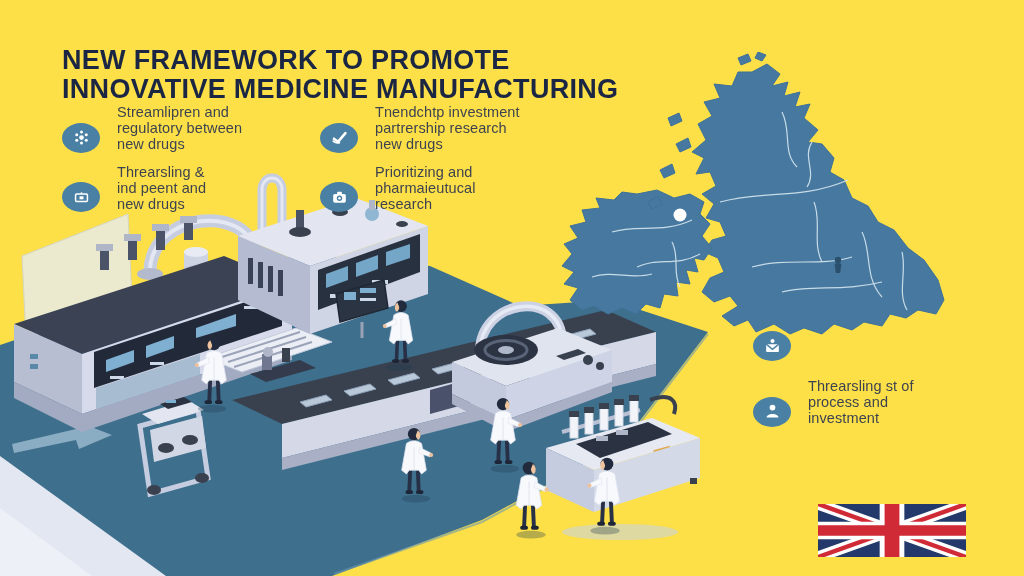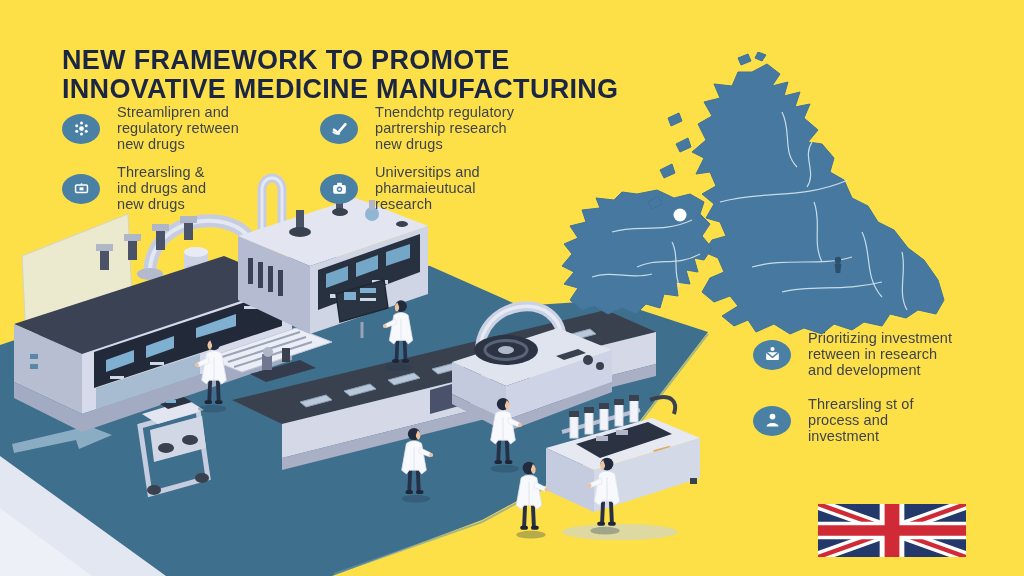--- a/index.html
+++ b/index.html
@@ -9,21 +9,21 @@
   }
   .title{
     position:absolute;left:62px;top:28px;width:720px;
     font-weight:800;font-size:27px;line-height:1.07;
     color:#1a2643;letter-spacing:.3px;
   }
   .features{position:absolute;display:flex;flex-direction:column;}
   .features-col1{left:62px;top:104px;width:245px;}
   .features-col2{left:320px;top:104px;width:250px;}
   .features-right{left:753px;top:330px;width:250px;}
-  .feature{display:flex;align-items:center;margin-bottom:11px;}
+  .feature{display:flex;align-items:flex-end;margin-bottom:11px;}
   .icon-chip{
     width:38px;height:30px;border-radius:50%;background:#4a80a4;
     display:flex;align-items:center;justify-content:center;flex:0 0 auto;
     margin-right:17px;margin-top:1px;
   }
   .icon-chip svg{width:19px;height:19px;}
   .feature-text{font-size:14.5px;line-height:1.12;color:#3e4350;letter-spacing:.1px;}
   .feature-text span{display:block;}
   .abs{position:absolute;}
 </style>
@@ -312,84 +312,79 @@
           <circle cx="12" cy="5" r="1.9"></circle>
             <circle cx="18" cy="8.5" r="1.9"></circle>
             <circle cx="18" cy="15.5" r="1.9"></circle>
           <circle cx="12" cy="19" r="1.9"></circle>
             <circle cx="6" cy="15.5" r="1.9"></circle>
             <circle cx="6" cy="8.5" r="1.9"></circle>
         </svg>
       </div>
       <div class="feature-text">
         <span>Streamlipren and</span>
-        <span>regulatory retween</span>
+        <span>regulatory between</span>
         <span>new drugs</span>
       </div>
     </div>
     <div class="feature">
       <div class="icon-chip">
         <svg viewBox="0 0 24 24" fill="none" stroke="#ffffff" stroke-width="1.9">
           <rect x="4.5" y="7.5" width="15" height="9.5" rx="1.5"></rect>
           <rect x="9.5" y="10.5" width="5" height="3.8" fill="#ffffff" stroke="none"></rect>
           <line x1="12" y1="5.5" x2="12" y2="7.5"></line>
         </svg>
       </div>
       <div class="feature-text">
         <span>Threarsling &amp;</span>
-        <span>ind drugs and</span>
+        <span>ind peent and</span>
         <span>new drugs</span>
       </div>
     </div>
   </div>
 
   <div class="features features-col2 abs">
     <div class="feature">
       <div class="icon-chip">
         <svg viewBox="0 0 24 24" fill="none" stroke="#ffffff" stroke-width="3.2" stroke-linecap="round" stroke-linejoin="round">
           <path d="M5,13.5 L10,17.5 L19.5,6.5"></path>
           <path d="M4,16.5 Q8,20 12,18.5" stroke-width="2"></path>
         </svg>
       </div>
       <div class="feature-text">
-        <span>Tnendchtp regulatory</span>
+        <span>Tnendchtp investment</span>
         <span>partrership research</span>
         <span>new drugs</span>
       </div>
     </div>
     <div class="feature">
       <div class="icon-chip">
         <svg viewBox="0 0 24 24">
           <rect x="4" y="7.5" width="16" height="11" rx="2" fill="#ffffff"></rect>
           <rect x="9" y="4.8" width="6" height="3.4" rx="1" fill="#ffffff"></rect>
           <circle cx="12" cy="13" r="3.4" fill="#4a80a4"></circle>
           <circle cx="12" cy="13" r="1.6" fill="#ffffff"></circle>
         </svg>
       </div>
       <div class="feature-text">
-        <span>Universitips and</span>
+        <span>Prioritizing and</span>
         <span>pharmaieutucal</span>
         <span>research</span>
       </div>
     </div>
   </div>
 
   <div class="features features-right abs">
     <div class="feature" style="margin-bottom:17px;">
       <div class="icon-chip">
         <svg viewBox="0 0 24 24">
           <circle cx="12" cy="5" r="2.6" fill="#ffffff"></circle>
           <rect x="4" y="9" width="16" height="10" rx="1" fill="#ffffff"></rect>
           <path d="M4,9 L12,15.5 L20,9" fill="none" stroke="#4a80a4" stroke-width="1.8"></path>
         </svg>
-      </div>
-      <div class="feature-text">
-        <span>Prioritizing investment</span>
-        <span>retween in research</span>
-        <span>and development</span>
       </div>
     </div>
     <div class="feature">
       <div class="icon-chip">
         <svg viewBox="0 0 24 24" fill="#ffffff">
           <circle cx="12" cy="7" r="3.6"></circle>
           <path d="M4.5,19.5 C4.5,13.5 19.5,13.5 19.5,19.5 Z"></path>
         </svg>
       </div>
       <div class="feature-text">

